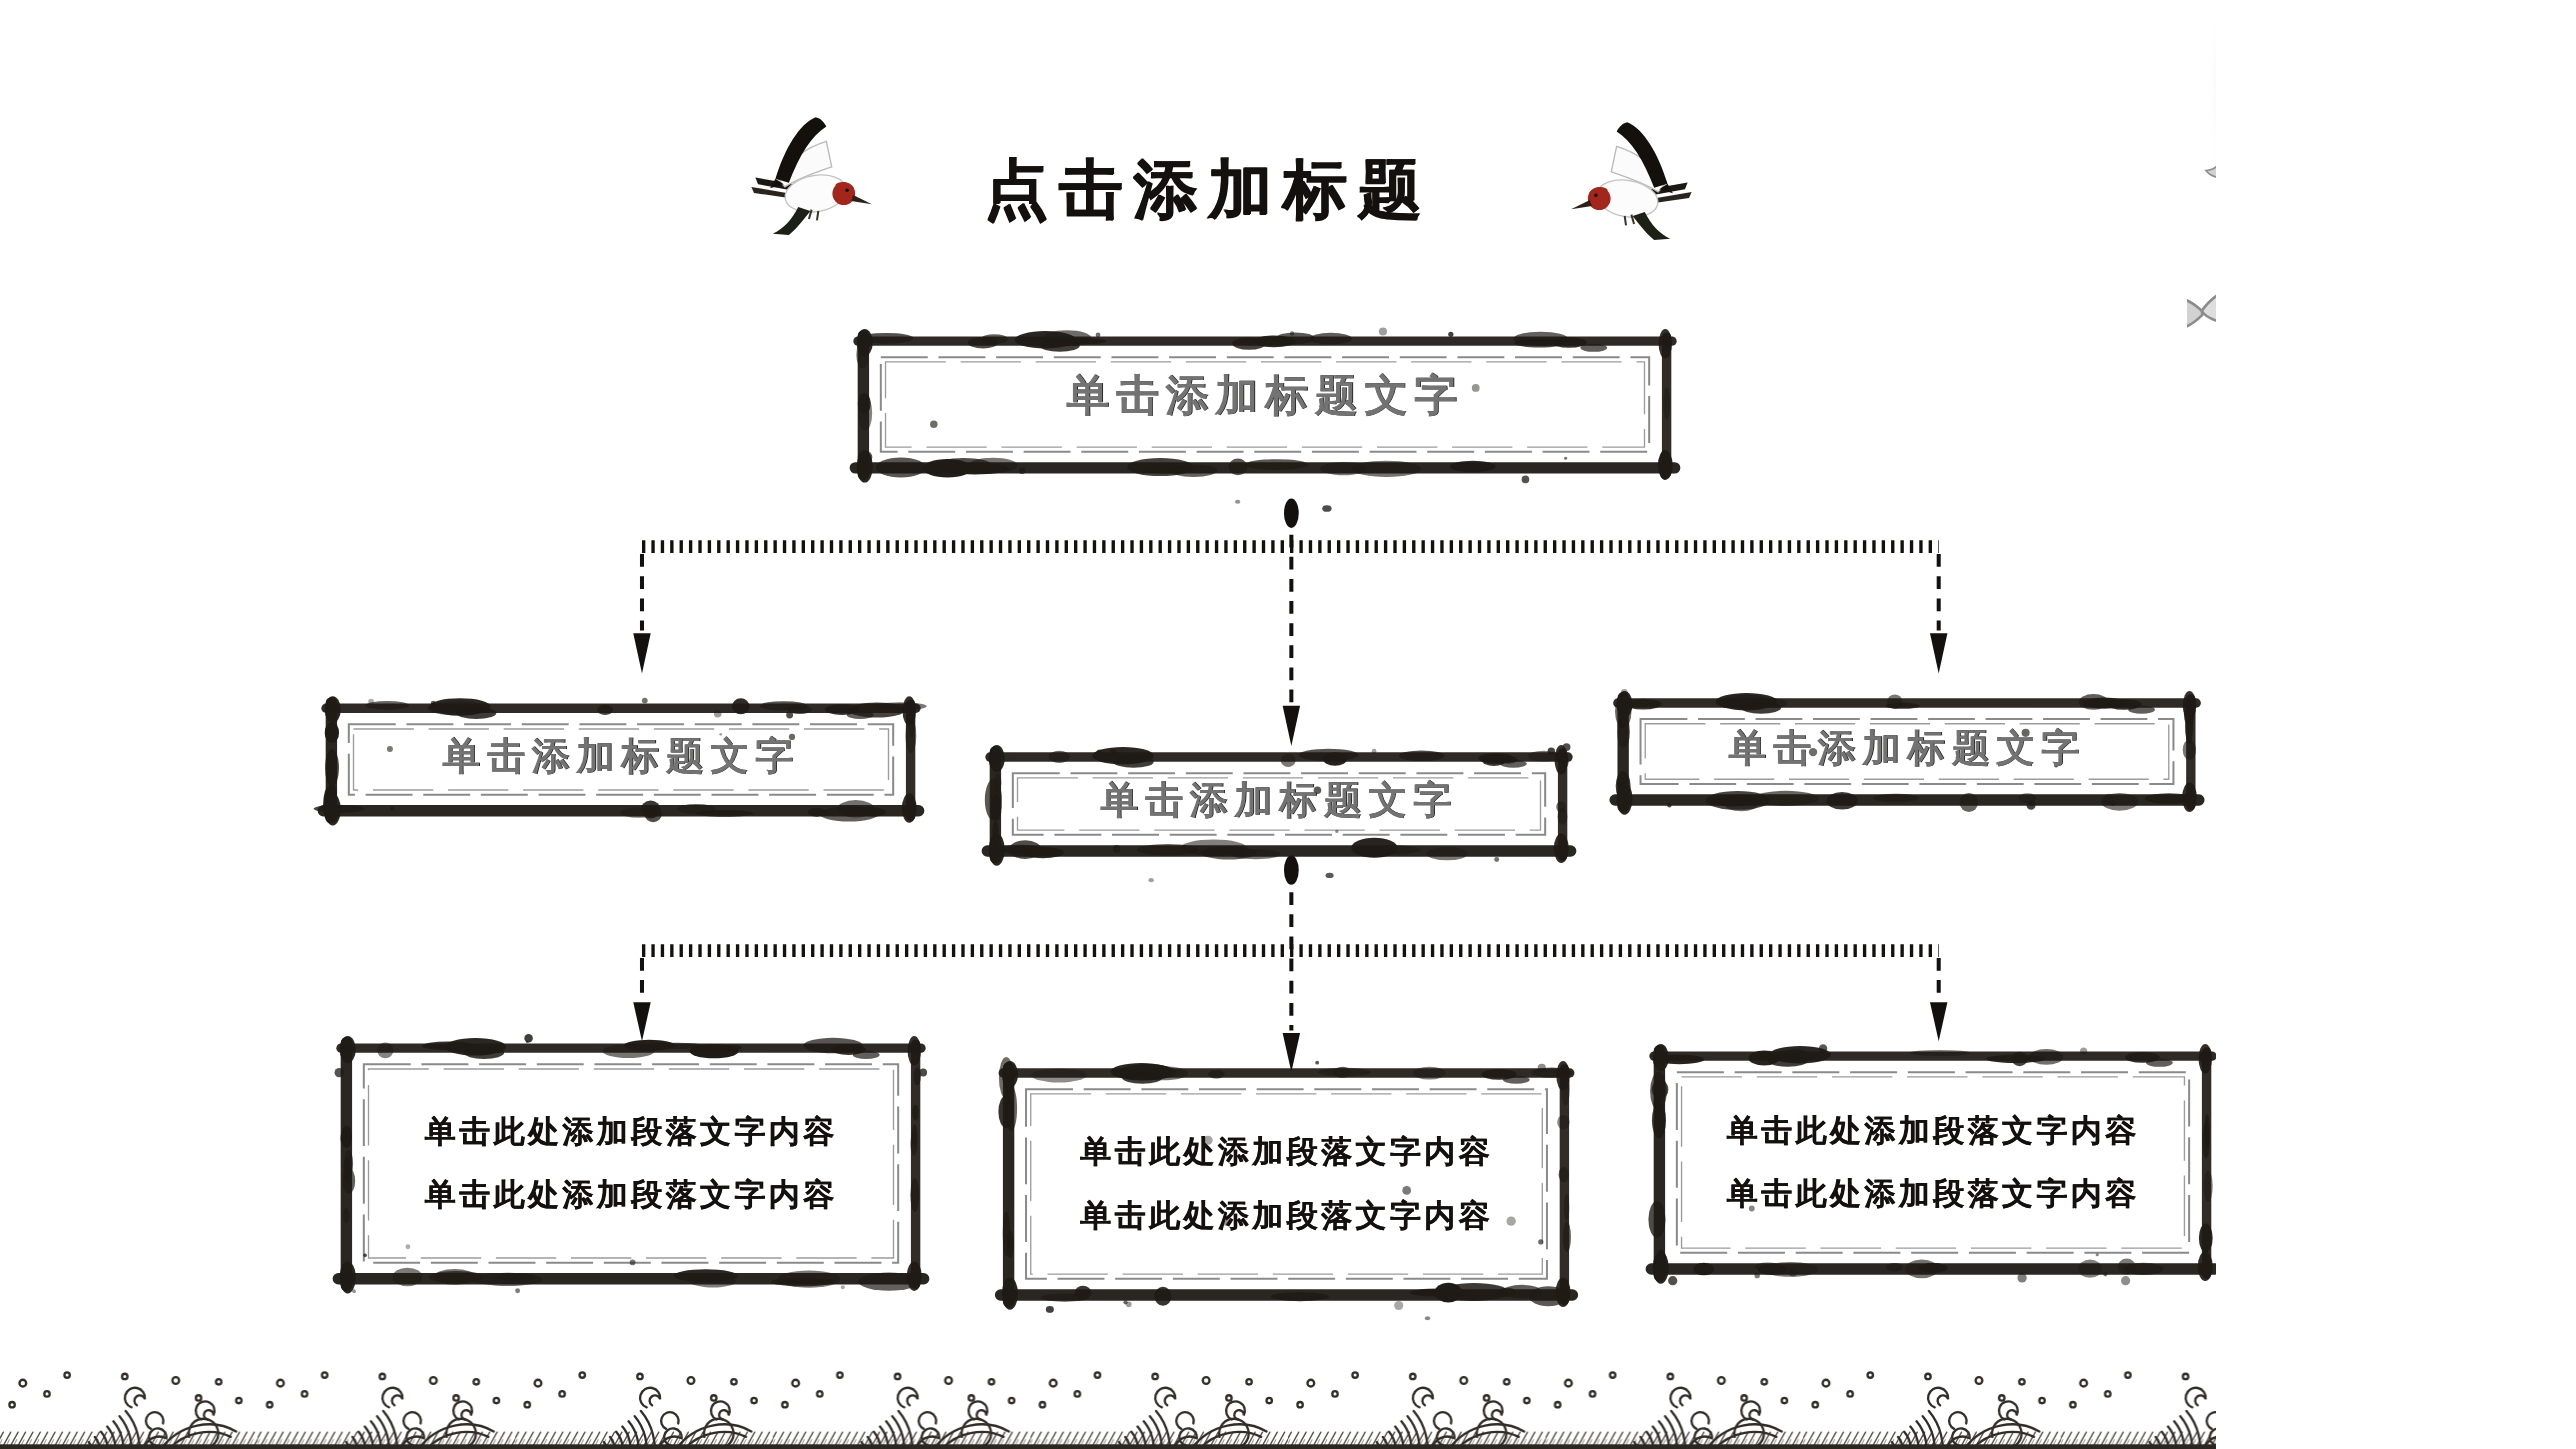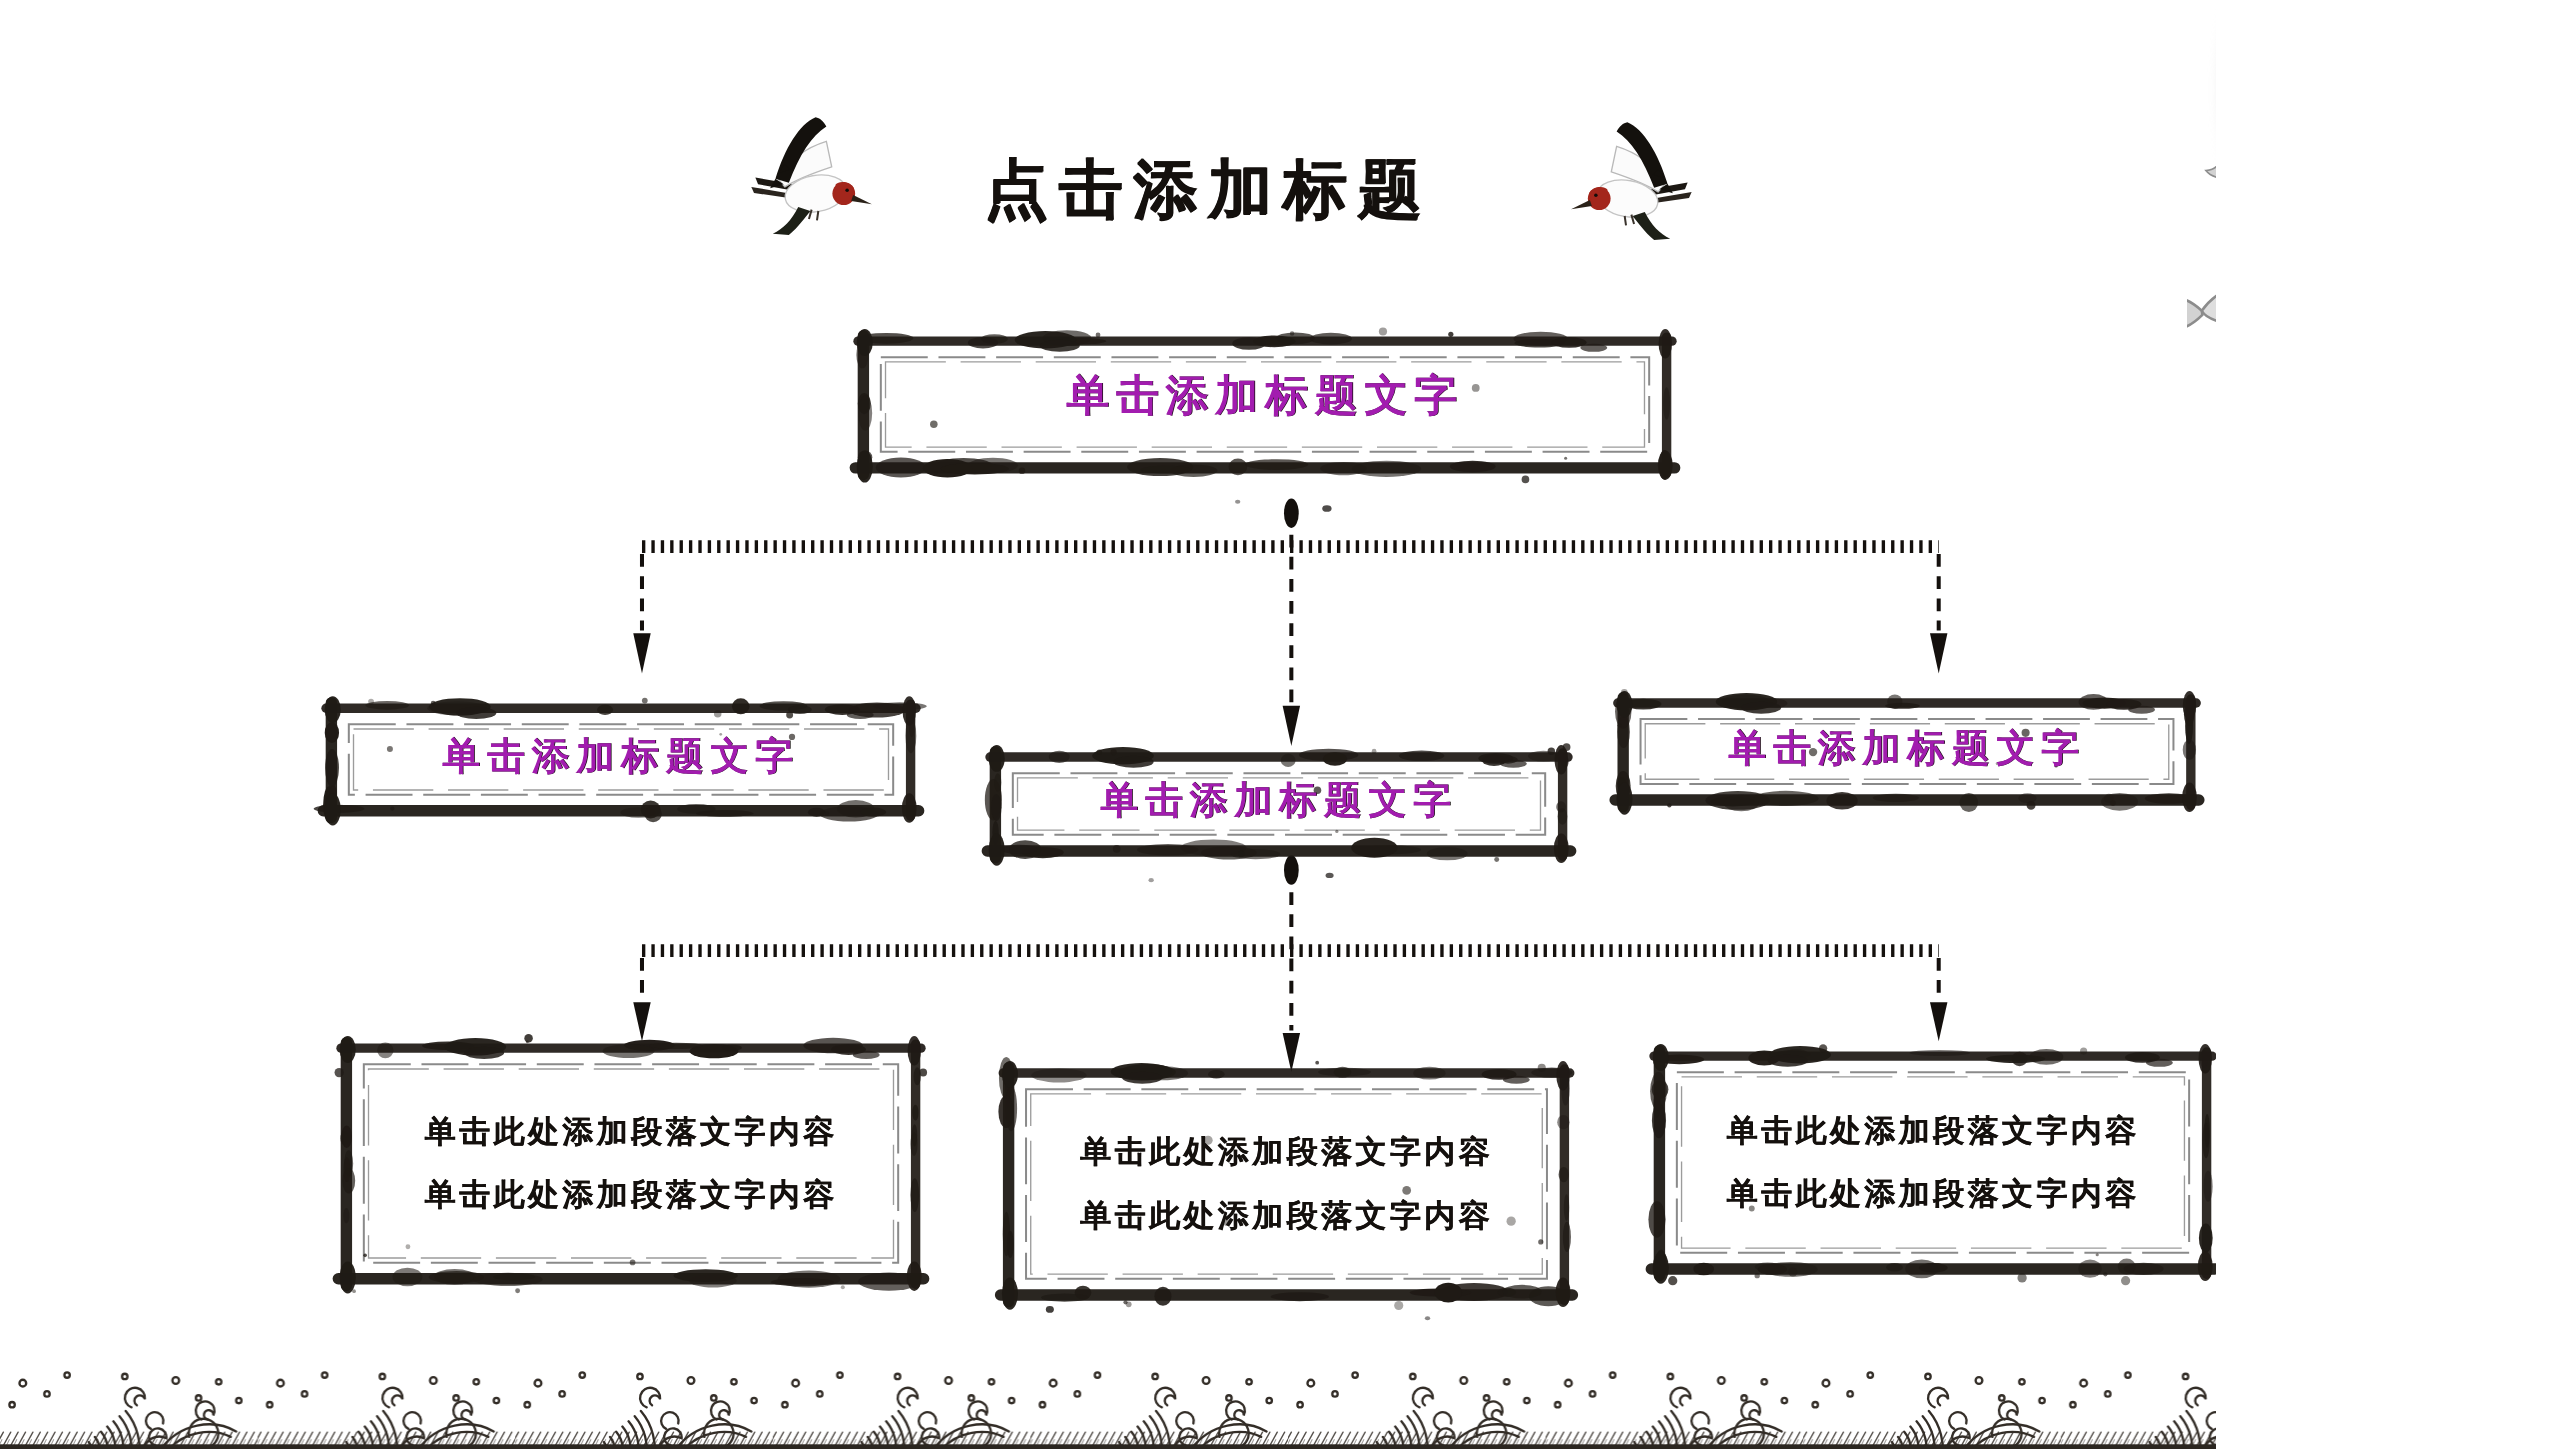--- a/index.html
+++ b/index.html
@@ -14,21 +14,21 @@
     filter:blur(6px);}
   .ink-cloud-light{position:absolute;left:2455px;top:215px;width:201px;height:161px;border-radius:50%;
     background:radial-gradient(circle,rgba(255,255,255,.85) 0%,rgba(255,255,255,.4) 45%,rgba(255,255,255,0) 70%);
     filter:blur(4.7px);}
   .page-title{position:absolute;left:906px;top:146px;width:604px;text-align:center;
     font-size:64px;font-weight:900;letter-spacing:10.7px;color:#14100d;
     text-shadow:1px 0 0 #14100d,0 1px 0 #14100d;}
   .deco{position:absolute;}
   .box{position:absolute;display:flex;flex-direction:column;align-items:center;justify-content:center;}
   .frame{position:absolute;left:0;top:0;width:100%;height:100%;overflow:visible;}
-  .box-label{position:relative;z-index:2;font-weight:900;color:#a21caf;letter-spacing:6.7px;
+  .box-label{position:relative;z-index:2;font-weight:900;color:#737373;letter-spacing:6.7px;
     text-shadow:0.7px 0 0 #14100d;}
   #box-root .box-label{font-size:43px;margin-top:-17.4px;}
   .l2 .box-label{font-size:38px;margin-top:-6.7px;}
   .para-wrap{position:relative;z-index:2;display:flex;flex-direction:column;gap:21.5px;align-items:center;}
   .para-line{font-size:31px;font-weight:700;letter-spacing:3.4px;color:#14100d;text-shadow:0.5px 0 0 #14100d;}
   #box-root{left:854px;top:333px;width:822px;height:143px;}
   #box-l2a{left:322px;top:700px;width:598px;height:119px;}
   #box-l2b{left:986px;top:749px;width:586px;height:110px;}
   #box-l2c{left:1613px;top:695px;width:588px;height:113px;}
   #box-l3a{left:337px;top:1040px;width:588px;height:247px;}

